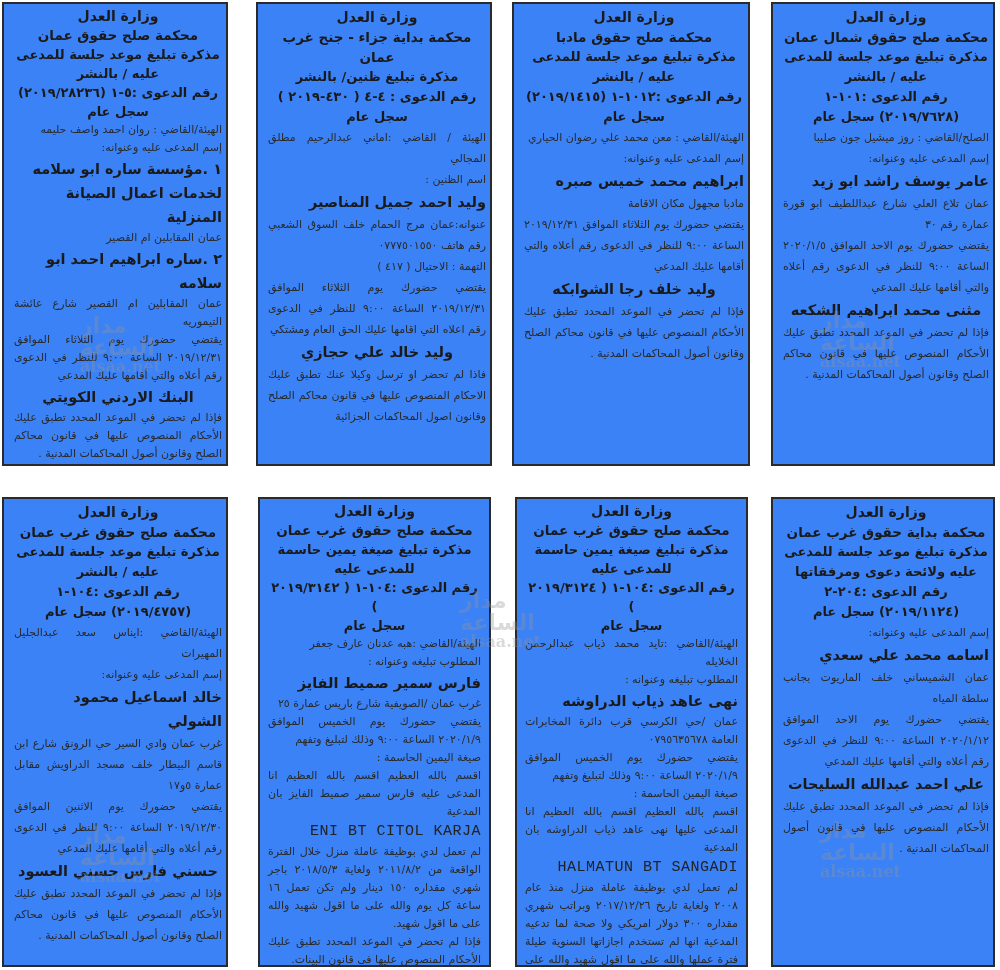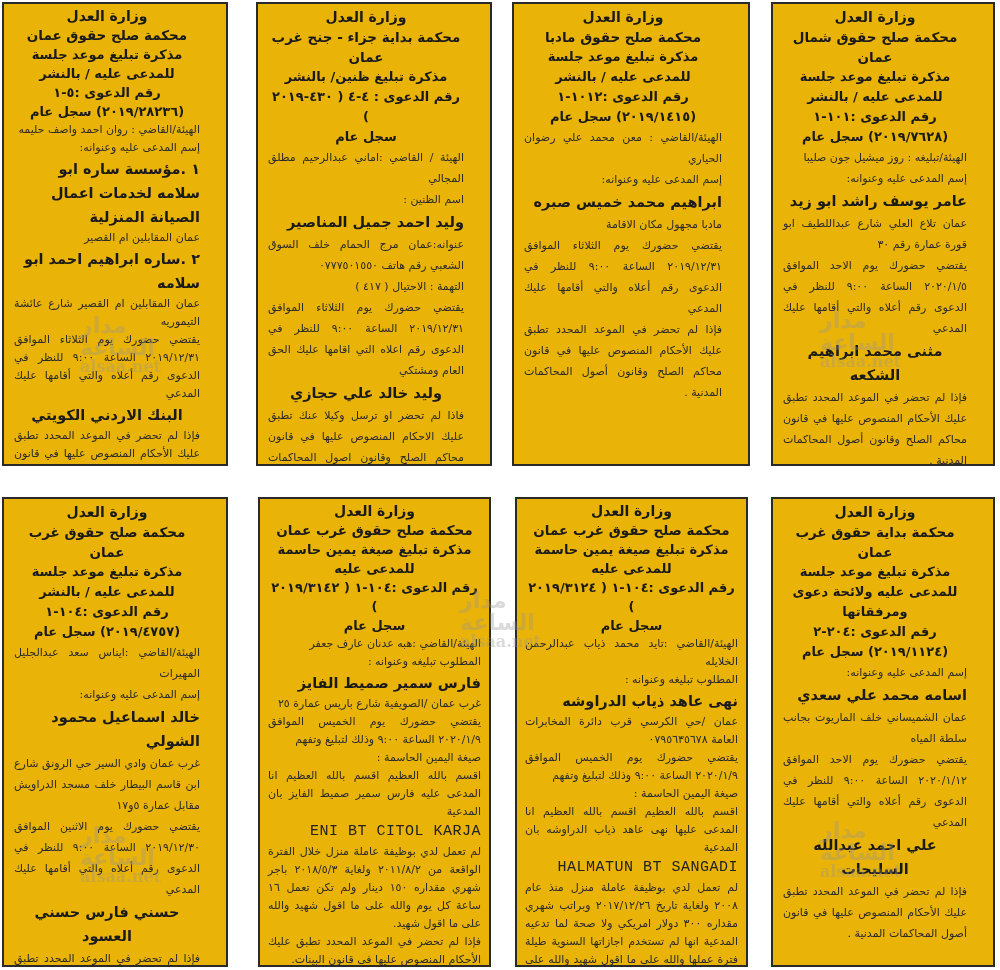--- a/index.html
+++ b/index.html
@@ -2,21 +2,21 @@
 <html><head>
 <meta charset="utf-8">
 <style>
   html, body { margin:0; padding:0; }
   body {
     width:1000px; height:970px; background:#ffffff; position:relative; overflow:hidden;
     font-family:"DejaVu Sans", sans-serif; color:#1a1a1a;
   }
   .notice {
     position:absolute; box-sizing:border-box; border:2px solid #2a2a2a;
-    background:#eab308; padding:3px 26px 4px 10px; direction:rtl; text-align:right;
+    background:#3b82f6; padding:3px 4px 4px 10px; direction:rtl; text-align:right;
     overflow:hidden;
   }
   .notice .center { text-align:center; font-weight:bold; }
   .ministry { font-size:14px; line-height:20px; }
   .court { font-size:13.5px; line-height:20px; }
   .memo { font-size:13px; line-height:20px; }
   .caseno { font-size:13px; line-height:20px; font-weight:bold; text-align:center; }
   .caseno.c { text-align:center; }
   .line { font-size:11px; line-height:21px; color:#2a2a2a; text-align:justify; text-align-last:right; }
   .tight .line { line-height:18px; }
@@ -32,39 +32,40 @@
   .watermark .en { font-size:16px; font-family:"DejaVu Serif", serif; display:block; }
 </style>
 </head>
 <body>
 
 <div class="notice" style="left:771px; top:2px; width:224px; height:464px;">
   <div class="center ministry">وزارة العدل</div>
   <div class="center court">محكمة صلح حقوق شمال عمان</div>
   <div class="center memo">مذكرة تبليغ موعد جلسة للمدعى عليه / بالنشر</div>
   <div class="caseno">رقم الدعوى :١٠١-١ (٢٠١٩/٧٦٢٨) سجل عام</div>
-  <div class="line">الهيئة/تبليغه : روز ميشيل جون صليبا</div>
+  <div class="line">الصلح/القاضي : روز ميشيل جون صليبا</div>
   <div class="line">إسم المدعى عليه وعنوانه:</div>
   <div class="name">عامر يوسف راشد ابو زيد</div>
   <div class="line">عمان تلاع العلي شارع عبداللطيف ابو قورة عمارة رقم ٣٠</div>
   <div class="line">يقتضي حضورك يوم الاحد الموافق ٢٠٢٠/١/٥ الساعة ٩:٠٠ للنظر في الدعوى رقم أعلاه والتي أقامها عليك المدعي</div>
   <div class="name c">مثنى محمد ابراهيم الشكعه</div>
   <div class="line">فإذا لم تحضر في الموعد المحدد تطبق عليك الأحكام المنصوص عليها في قانون محاكم الصلح وقانون أصول المحاكمات المدنية .</div>
 </div>
 
 <div class="notice" style="left:512px; top:2px; width:238px; height:464px;">
   <div class="center ministry">وزارة العدل</div>
   <div class="center court">محكمة صلح حقوق مادبا</div>
   <div class="center memo">مذكرة تبليغ موعد جلسة للمدعى عليه / بالنشر</div>
   <div class="caseno">رقم الدعوى :١٠١٢-١ (٢٠١٩/١٤١٥) سجل عام</div>
   <div class="line">الهيئة/القاضي : معن محمد علي رضوان الحياري</div>
   <div class="line">إسم المدعى عليه وعنوانه:</div>
   <div class="name">ابراهيم محمد خميس صبره</div>
   <div class="line">مادبا مجهول مكان الاقامة</div>
   <div class="line">يقتضي حضورك يوم الثلاثاء الموافق ٢٠١٩/١٢/٣١ الساعة ٩:٠٠ للنظر في الدعوى رقم أعلاه والتي أقامها عليك المدعي</div>
+  <div class="name c">وليد خلف رجا الشوابكه</div>
   <div class="line">فإذا لم تحضر في الموعد المحدد تطبق عليك الأحكام المنصوص عليها في قانون محاكم الصلح وقانون أصول المحاكمات المدنية .</div>
 </div>
 
 <div class="notice" style="left:256px; top:2px; width:236px; height:464px;">
   <div class="center ministry">وزارة العدل</div>
   <div class="center court">محكمة بداية جزاء - جنح غرب عمان</div>
   <div class="center memo">مذكرة تبليغ ظنين/ بالنشر</div>
   <div class="caseno c">رقم الدعوى : ٤-٤ ( ٤٣٠-٢٠١٩ )</div>
   <div class="center memo">سجل عام</div>
   <div class="line">الهيئة / القاضي :اماني عبدالرحيم مطلق المجالي</div>

